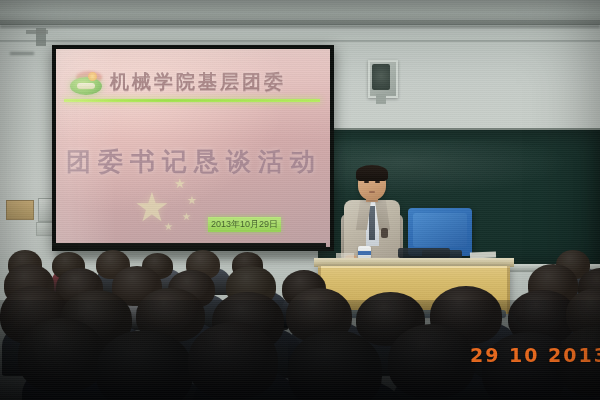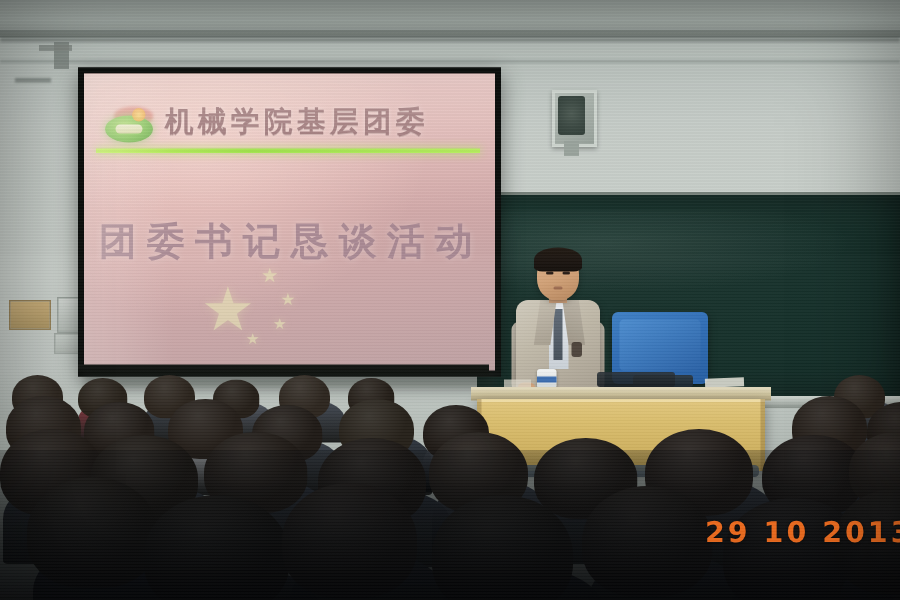--- a/index.html
+++ b/index.html
@@ -227,20 +227,21 @@
       <div id="greenRule" class="abs"></div>
 
       <div id="slideSub" class="abs">团委书记恳谈活动</div>
 
       <div id="starBig" class="star abs">★</div>
       <div id="starS1" class="star abs">★</div>
       <div id="starS2" class="star abs">★</div>
       <div id="starS3" class="star abs">★</div>
       <div id="starS4" class="star abs">★</div>
 
+      <div id="slideDate" class="abs">2013年10月29日</div>
 
       <div id="slideGlareSide" class="abs"></div>
       <div id="slideGlareTop" class="abs"></div>
     </div>
   </div>
   <div id="screenBottomBar" class="abs"></div>
   <div id="screenShadow" class="abs"></div>
 
   <div id="pArmL" class="abs"></div>
   <div id="pArmR" class="abs"></div>

